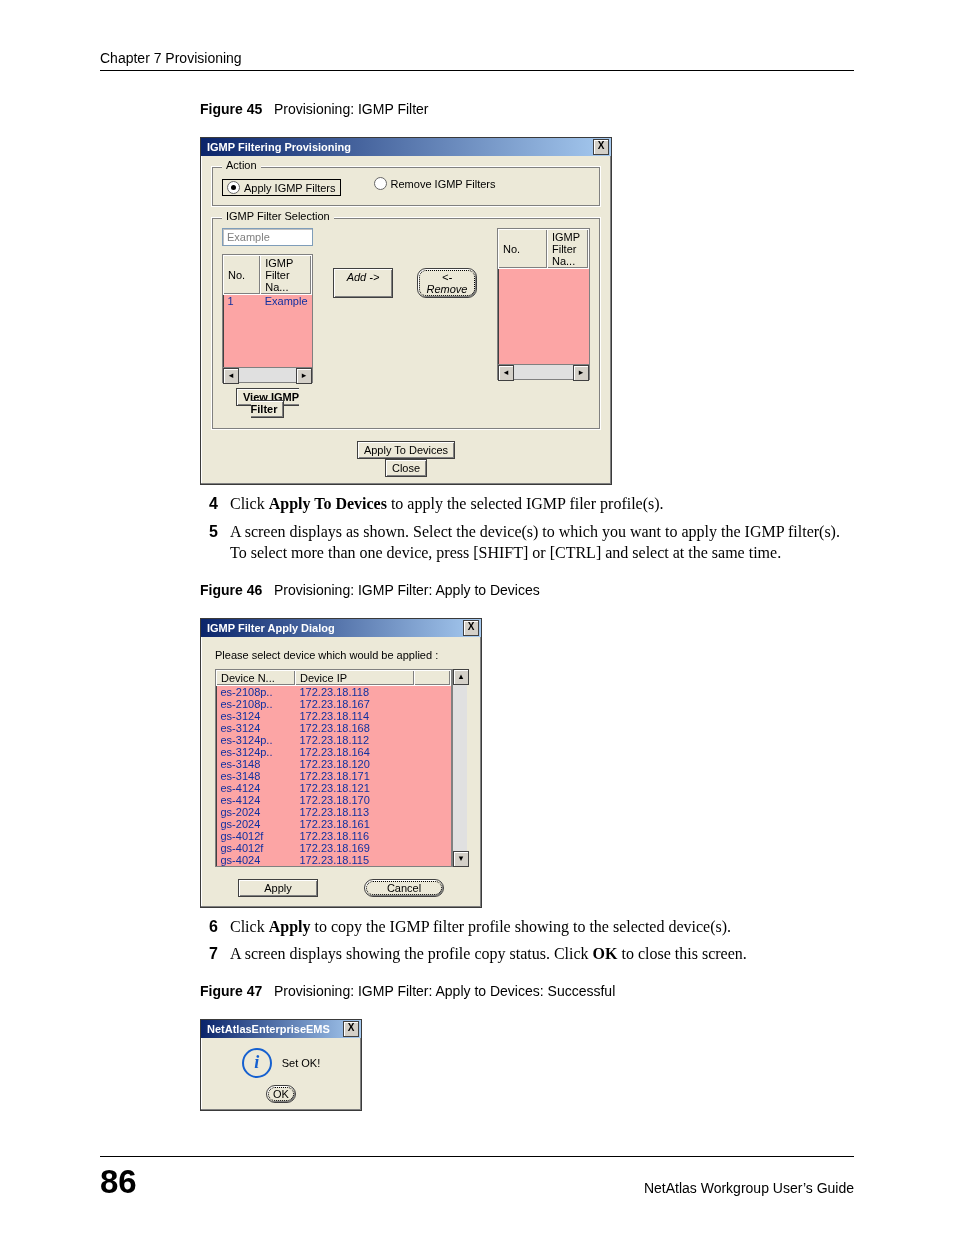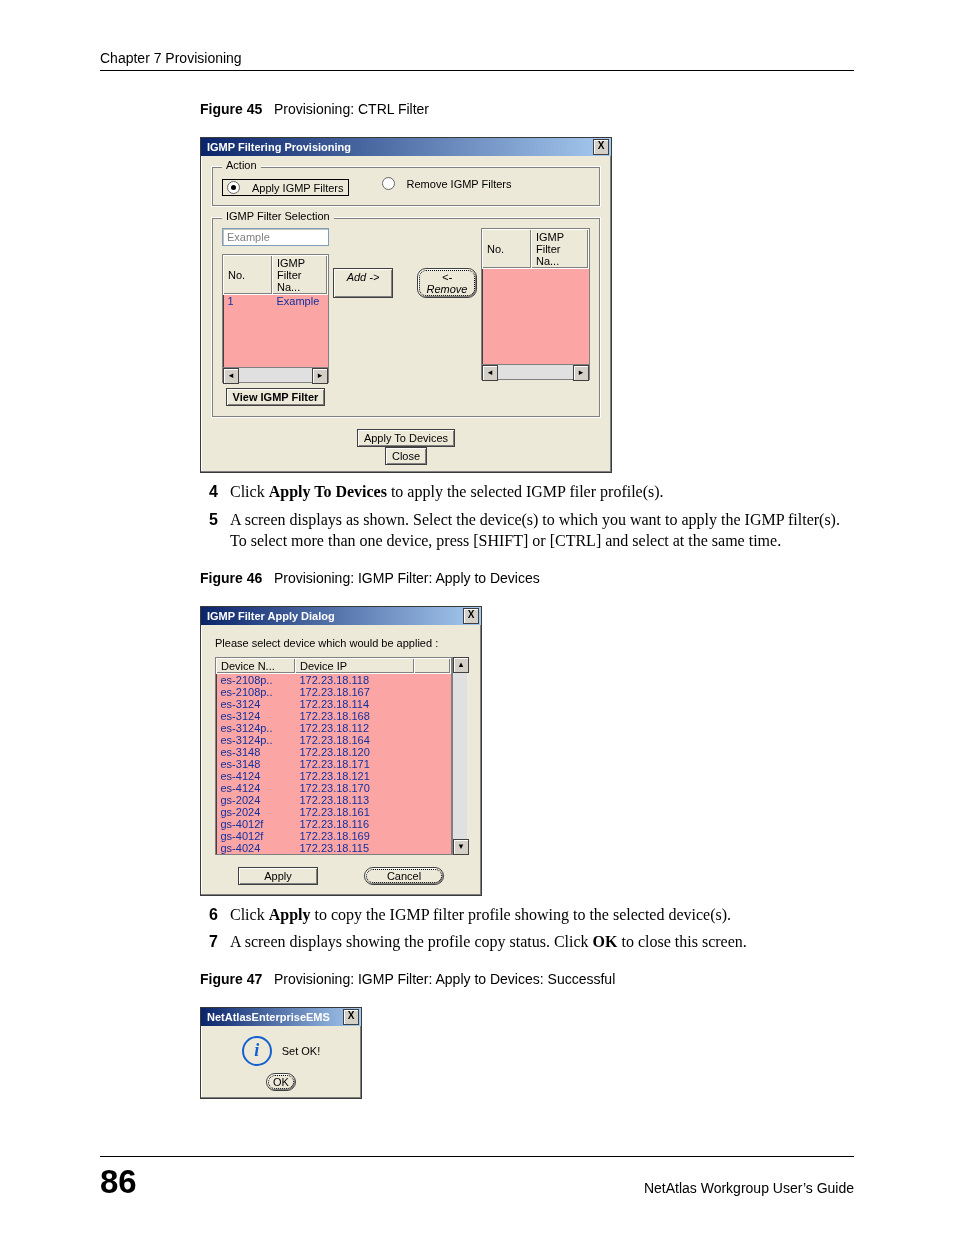--- a/index.html
+++ b/index.html
@@ -84,21 +84,21 @@
     box-shadow: 0 0 0 1px #808080 inset;
     margin: 10px;
     padding: 10px 10px 10px 10px;
     position: relative;
   }
   .groupbox > .legend {
     position: absolute; top: -8px; left: 10px;
     background: #ece9d8; padding: 0 4px;
     font-size: 11px;
   }
-  .radio { display: inline-flex; align-items: center; gap: 12px; margin-right: 30px; }
+  .radio { display: inline-flex; align-items: center; gap: 4px; margin-right: 30px; }
   .radio .dot { width: 11px; height: 11px; border-radius: 50%; border: 1px solid #666; background:#fff; display:inline-flex; align-items:center; justify-content:center;}
   .radio.sel .dot::after { content:""; width:5px;height:5px;border-radius:50%;background:#000; display:block;}
   .radio.sel { border:1px solid #000; padding:1px 4px;}
   .textbox, .btn {
     font-family: Tahoma, Arial, sans-serif;
     font-size: 11px;
     box-sizing: border-box;
   }
   .textbox {
     background: #fff; border: 1px solid #7f9db9;
@@ -156,21 +156,21 @@
 </style>
 </head>
 <body>
 
 <div class="page">
 
   <div class="running-head">Chapter 7 Provisioning</div>
 
   <div class="fig-caption">
     <span class="fignum">Figure 45</span>
-    &nbsp;&nbsp;<span>Provisioning: CTRL Filter</span>
+    &nbsp;&nbsp;<span>Provisioning: IGMP Filter</span>
   </div>
 
   <div class="indented">
     <div class="win" style="width:410px;">
       <div class="titlebar">
         <span>IGMP Filtering Provisioning</span>
         <span class="xbtn">X</span>
       </div>
 
       <div class="groupbox">
@@ -181,21 +181,21 @@
         </label>
         <label class="radio">
           <span class="dot"></span>
           <span>Remove IGMP Filters</span>
         </label>
       </div>
 
       <div class="groupbox" style="padding-bottom:14px;">
         <span class="legend">IGMP Filter Selection</span>
 
-        <div style="display:flex; gap:4px; align-items:flex-start;">
+        <div style="display:flex; gap:20px; align-items:flex-start;">
 
           <div style="width:150px;">
             <div class="textbox" style="width:100%;">Example</div>
 
             <div class="listtbl" style="margin-top:8px;">
               <table style="width:100%; border-collapse:collapse;">
                 <tbody>
                     <tr>
                   <th style="width:40px;">No.</th>
                   <th>IGMP Filter Na...</th>

